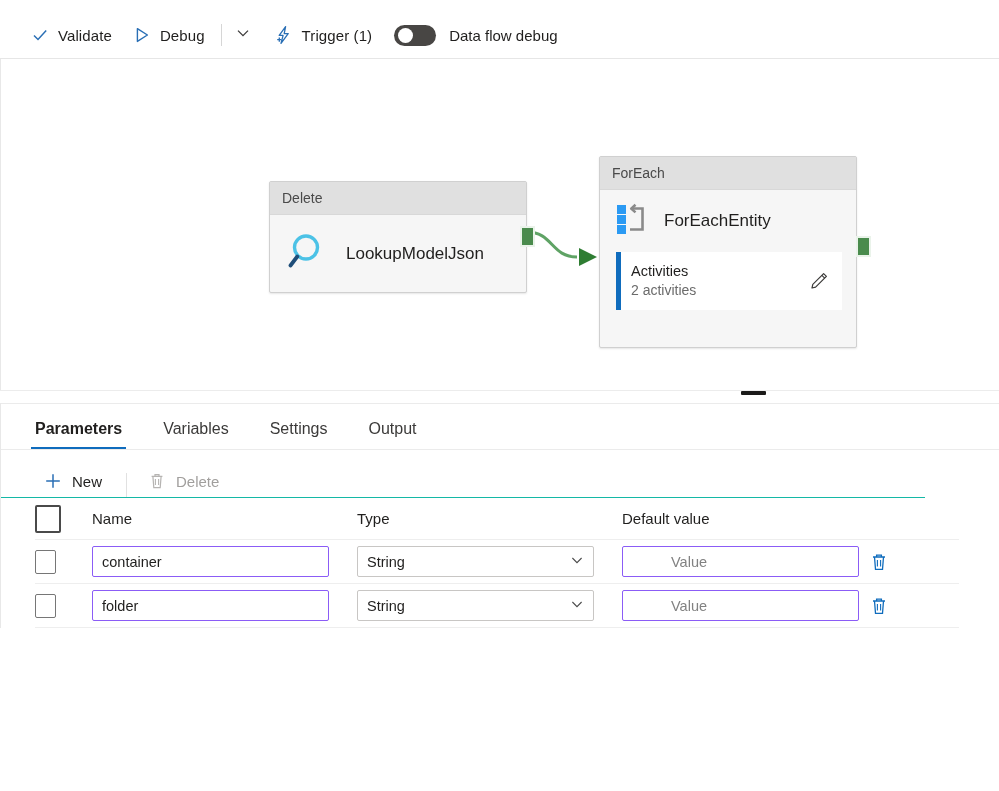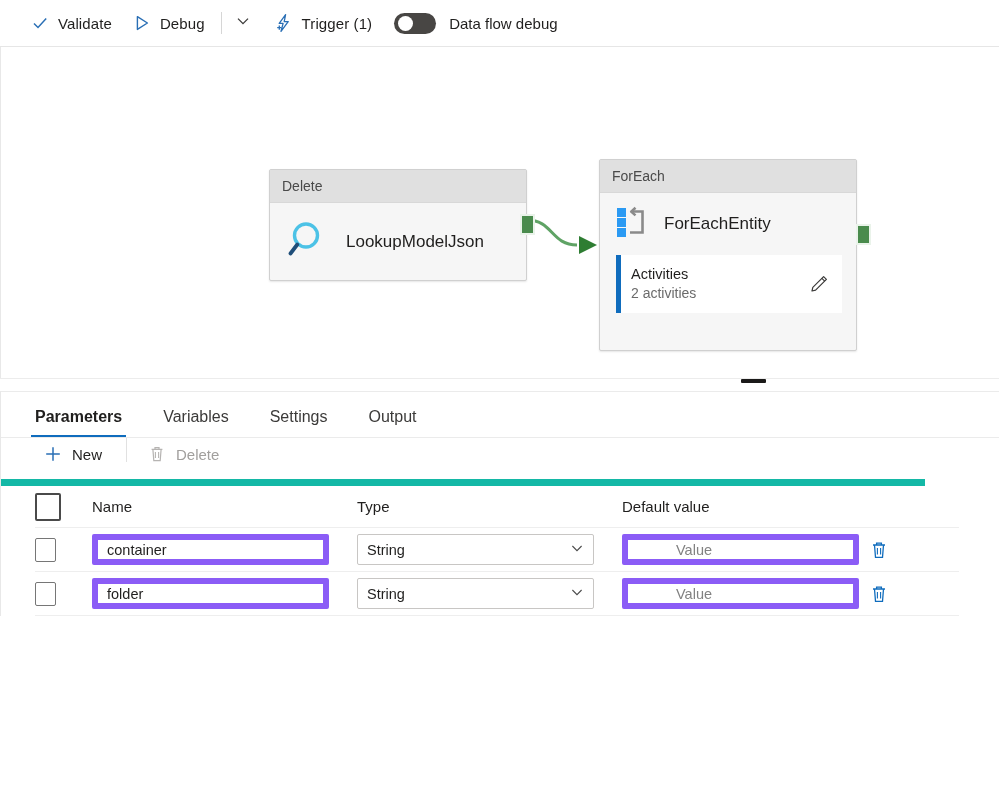--- a/index.html
+++ b/index.html
@@ -10,20 +10,21 @@
     font-family: "Liberation Sans", sans-serif;
     color: #201f1e;
     overflow: hidden;
   }
   .app {
     position: relative;
     width: 999px; height: 616px;
     background: #ffffff;
     display: flex;
     flex-direction: column;
+    margin-top: 12px;
   }
 
   
   .toolbar {
     height: 47px;
     flex: 0 0 47px;
     display: flex;
     align-items: center;
     padding-left: 20px;
     background: #ffffff;
@@ -135,21 +136,21 @@
 
   
   #lookup-node {
     left: 268px; top: 122px;
     width: 258px; height: 112px;
   }
   #lookup-node .node-body { height: 78px; }
 
   
   #foreach-node {
-    left: 598px; top: 112px;
+    left: 598px; top: 97px;
     width: 258px; height: 192px;
   }
   #foreach-node .node-body { height: 62px; padding-left: 16px; }
   .foreach-sub {
     margin: 0 14px 0 16px;
     background: #ffffff;
     height: 58px;
     display: flex;
     align-items: center;
     border-left: 5px solid #0f6cbd;
@@ -229,24 +230,24 @@
   .tab.active::after {
     content: "";
     position: absolute;
     left: 0; right: 0; bottom: 0;
     height: 2px;
     background: #0f6cbd;
   }
 
   .cmdbar {
     display: flex;
-    align-items: flex-start;
+    align-items: flex-end;
     height: 48px;
     padding-left: 34px;
-    border-bottom: 7px solid #14b8a6;
+    border-bottom: 1px solid #14b8a6;
     margin-right: 74px;
   }
   .cmd {
     display: flex;
     align-items: center;
     height: 32px;
     padding: 0 8px;
     cursor: pointer;
     border-radius: 2px;
   }
@@ -289,21 +290,21 @@
     border: 1px solid #767676;
     background: #ffffff;
     border-radius: 2px;
     cursor: pointer;
   }
   .checkbox.big { width: 26px; height: 28px; border: 2px solid #4a4a4a; }
 
   .tbox {
     height: 31px;
     width: 237px;
-    border: 6px solid #8b5cf6;
+    border: 1px solid #8b5cf6;
     background: #ffffff;
     border-radius: 2px;
     display: flex;
     align-items: center;
     padding: 0 9px;
     font-size: 14.5px;
     color: #201f1e;
     cursor: text;
   }
   .tbox.ph { color: #828282; padding-left: 48px; }

